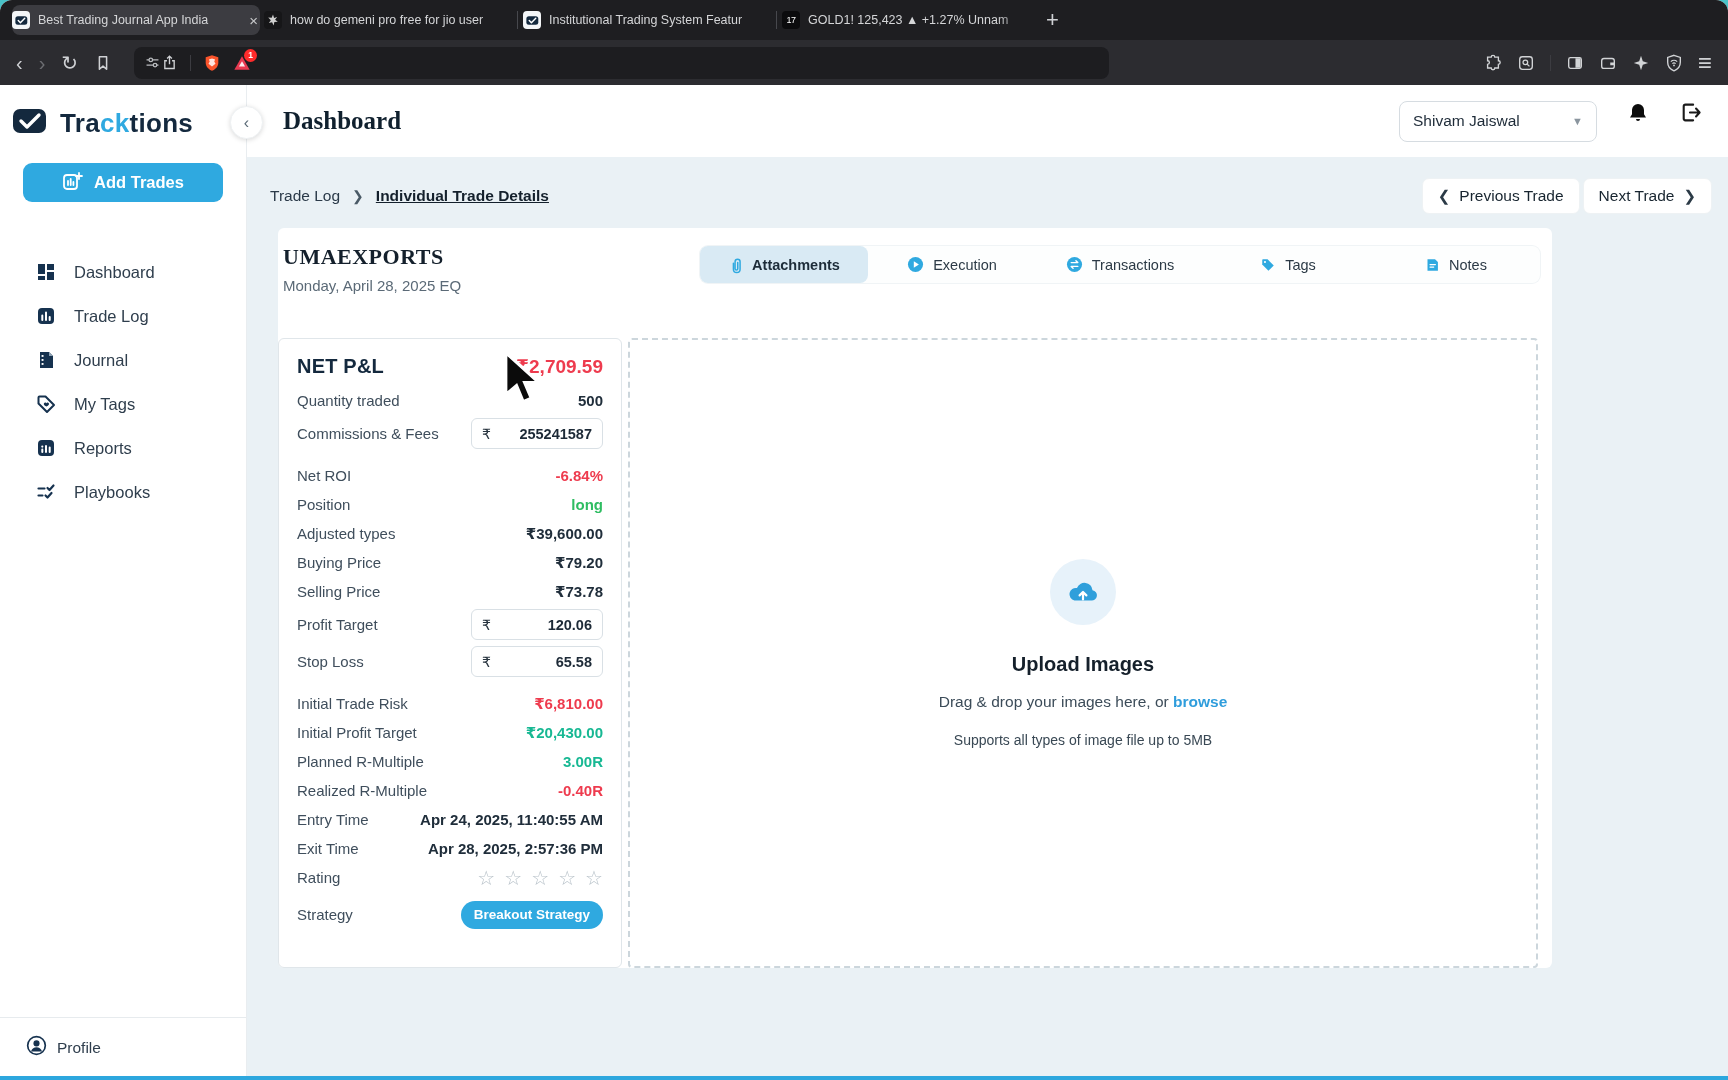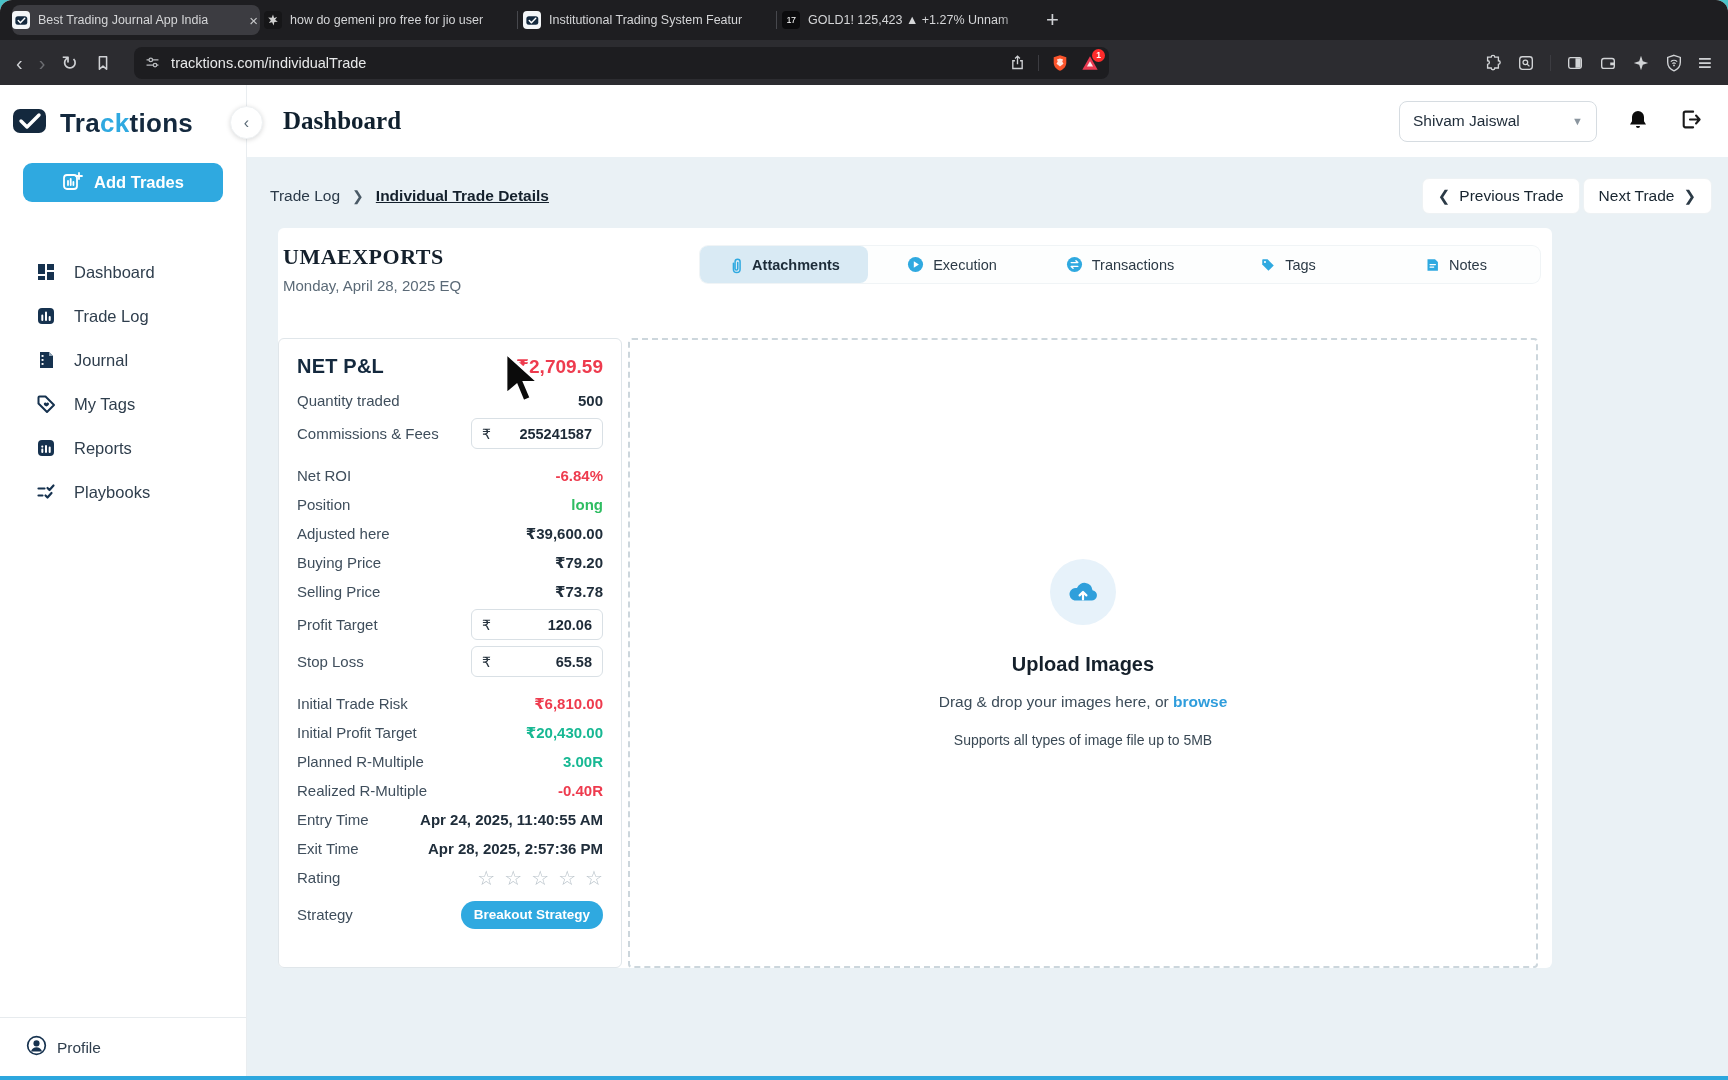--- a/index.html
+++ b/index.html
@@ -37,21 +37,21 @@
   #wordmark .accent{color:#2fa9e0;}
   #collapse-btn{position:absolute;top:21px;right:-17px;width:33px;height:33px;border-radius:50%;background:#fff;border:1px solid #eef1f3;box-shadow:0 1px 5px rgba(0,0,0,.15);display:flex;align-items:center;justify-content:center;color:#5b6b77;font-size:16px;z-index:5;}
   #add-trades{margin:24px auto 0;width:200px;height:39px;background:#2fa9e0;border:none;border-radius:9px;color:#fff;font-size:16.5px;font-weight:bold;display:flex;align-items:center;justify-content:center;gap:10px;font-family:inherit;}
   #nav{margin-top:48px;display:flex;flex-direction:column;gap:0;}
   .nav-item{display:flex;align-items:center;gap:18px;padding:12px 0 12px 36px;font-size:16.5px;color:#2f3e4d;}
   .nav-item svg{flex:none;}
   #profile-row{margin-top:auto;border-top:1px solid #e7ebee;padding:17px 0 20px 26px;display:flex;align-items:center;gap:10px;font-size:15.5px;color:#2f3e4d;}
   #main{flex:1;display:flex;flex-direction:column;min-width:0;}
   #app-header{height:72px;background:#fff;display:flex;align-items:center;padding:0 26px 0 36px;flex:none;}
   #page-title{font-family:"Liberation Serif","DejaVu Serif",serif;font-size:25px;font-weight:bold;color:#10202e;}
-  #hdr-right{margin-left:auto;display:flex;align-items:center;gap:30px;}
+  #hdr-right{margin-left:auto;display:flex;align-items:flex-start;gap:30px;}
   #user-box{width:198px;height:41px;border:1px solid #d6dce1;border-radius:8px;display:flex;align-items:center;justify-content:space-between;padding:0 13px;font-size:15.5px;color:#1e2b38;}
   #user-caret{color:#8a959e;font-size:11px;}
   
   #content{flex:1;background:#eaf1f5;position:relative;min-height:0;}
   #crumb-row{display:flex;align-items:center;margin:21px 16px 0 23px;}
   #breadcrumb{display:flex;align-items:center;gap:12px;font-size:15.5px;color:#2b3a49;}
   #crumb-current{font-weight:bold;color:#14202c;text-decoration:underline;}
   #crumb-chev{color:#4a5a66;font-size:14px;}
   #trade-nav{margin-left:auto;display:flex;gap:3px;}
   .tn-btn{height:36px;background:#fff;border:1px solid #eef2f4;border-radius:7px;display:flex;align-items:center;gap:9px;padding:0 15px;font-size:15.5px;color:#17242f;font-family:inherit;}
@@ -146,21 +146,20 @@
         </svg>
     </span>
     <div id="urlpill">
       <span class="tb-ic" style="margin-right:0">
         <svg width="17" height="17" viewBox="0 0 20 20">
             <path d="M3 7h14M3 13h14" stroke="#b9bbbe" stroke-width="1.5"></path>
             <circle cx="8" cy="7" r="2.1" fill="#1d1d20" stroke="#b9bbbe" stroke-width="1.5"></circle>
             <circle cx="13" cy="13" r="2.1" fill="#1d1d20" stroke="#b9bbbe" stroke-width="1.5"></circle>
           </svg>
       </span>
-      <span id="urltext">tracktions.com/individualTrade</span>
       <div class="pill-right">
         <span class="tb-ic" style="margin-right:0">
           <svg width="17" height="17" viewBox="0 0 20 20">
               <path d="M7 8H4.5v9h11V8H13" stroke="#cfd1d4" stroke-width="1.6" fill="none"></path>
               <path d="M10 12V2.8M7.2 5.3L10 2.5l2.8 2.8" stroke="#cfd1d4" stroke-width="1.6" fill="none"></path>
             </svg>
         </span>
         <span class="pillsep"></span>
         <span class="tb-ic" style="margin-right:0">
           <svg width="18" height="19" viewBox="0 0 20 20">
@@ -425,21 +424,21 @@
                   </div>
                   <div class="srow t-text">
                     <span class="lab">Net ROI</span>
                     <span class="val v-red">-6.84%</span>
                   </div>
                   <div class="srow t-text">
                     <span class="lab">Position</span>
                     <span class="val v-green">long</span>
                   </div>
                   <div class="srow t-text">
-                    <span class="lab">Adjusted here</span>
+                    <span class="lab">Adjusted types</span>
                     <span class="val ">₹39,600.00</span>
                   </div>
                   <div class="srow t-text">
                     <span class="lab">Buying Price</span>
                     <span class="val ">₹79.20</span>
                   </div>
                   <div class="srow t-text">
                     <span class="lab">Selling Price</span>
                     <span class="val ">₹73.78</span>
                   </div>

